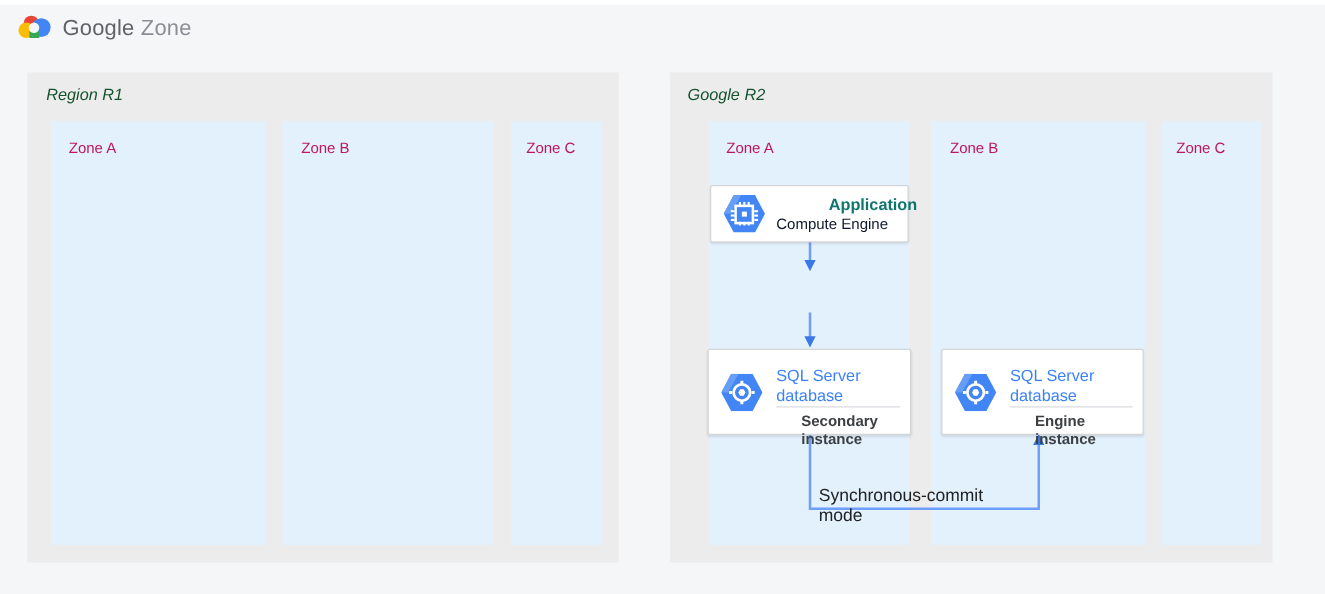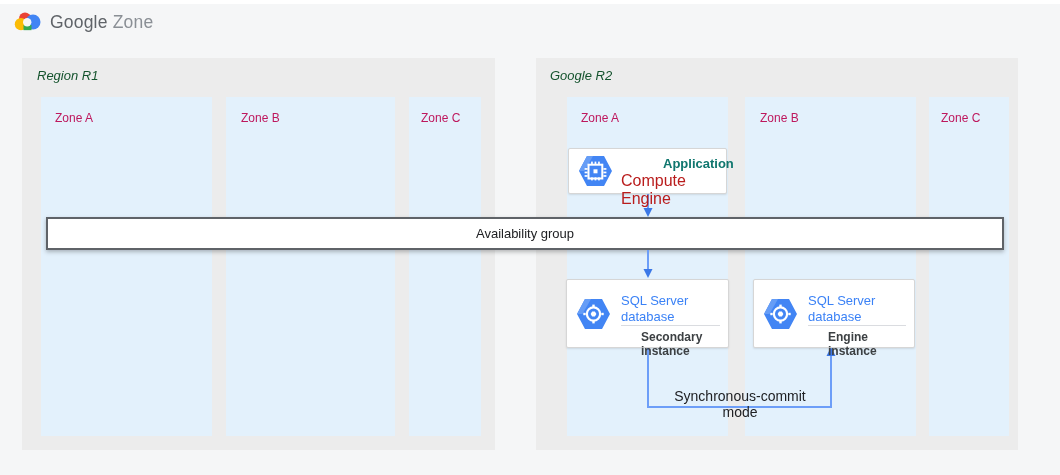--- a/index.html
+++ b/index.html
@@ -28,30 +28,30 @@
   }
   .band-label{font-size:13px;color:#202124;}
 
   .card{
     position:absolute;background:#ffffff;border:1px solid #d6d6d6;border-radius:2px;
     box-shadow:0 1px 2px rgba(0,0,0,.10);z-index:4;
   }
   .card .hex{position:absolute;left:10px;top:50%;transform:translateY(-50%);}
   .app-card{left:568px;top:148px;width:157px;height:44px;}
   .app-title{position:absolute;left:52px;top:7px;font-size:13px;font-weight:bold;color:#0f766e;margin-left:42px;}
-  .app-sub{position:absolute;left:52px;top:23px;font-size:16px;color:#b91c1c;}
+  .app-sub{position:absolute;left:52px;top:23px;font-size:12px;color:#0f172a;}
 
   .sql-card{width:161px;height:67px;}
   .sql-title{position:absolute;left:54px;top:13px;width:100px;font-size:13px;line-height:16px;color:#3b82f6;}
   .sql-divider{position:absolute;left:54px;right:8px;top:45px;height:1px;background:#dadce0;}
   .sql-instance{position:absolute;left:54px;top:50px;font-size:12px;font-weight:bold;color:#3c4043;margin-left:20px;}
 
   .arrows{position:absolute;left:0;top:0;width:1060px;height:475px;z-index:3;pointer-events:none;}
   .sync-label{
-    position:absolute;left:655px;top:388px;width:170px;text-align:center;
+    position:absolute;left:655px;top:388px;width:170px;
     font-size:14px;color:#202124;z-index:5;
   }
 </style>
 </head>
 <body>
 
 <div class="canvas">
   <div class="topstrip"></div>
 
   <div class="logo">
@@ -79,23 +79,20 @@
 
   <div class="region" style="left:536px;top:58px;width:482px;height:392px;"></div>
   <div class="region-label" style="left:550px;top:68px;">Google R2</div>
   <div class="zone" style="left:567px;top:97px;width:161px;height:339px;"></div>
   <div class="zone-label" style="left:581px;top:111px;">Zone A</div>
   <div class="zone" style="left:745px;top:97px;width:171px;height:339px;"></div>
   <div class="zone-label" style="left:760px;top:111px;">Zone B</div>
   <div class="zone" style="left:929px;top:97px;width:80px;height:339px;"></div>
   <div class="zone-label" style="left:941px;top:111px;">Zone C</div>
 
-  <div class="band">
-    <span class="band-label">Availability group</span>
-  </div>
 
   <div class="card app-card">
     <svg class="hex" width="33" height="30" viewBox="0 0 33 30">
       <polygon points="0,15 8,0 25,0 33,15 25,30 8,30" fill="#4285f4"></polygon>
       <polygon points="0,15 8,0 14,0 5.5,15" fill="#669df6"></polygon>
       <g fill="#ffffff">
         <rect x="12.1" y="5.6" width="1.7" height="3"></rect>
           <rect x="15.6" y="5.6" width="1.7" height="3"></rect>
           <rect x="19.1" y="5.6" width="1.7" height="3"></rect>
         <rect x="12.1" y="21.4" width="1.7" height="3"></rect>

